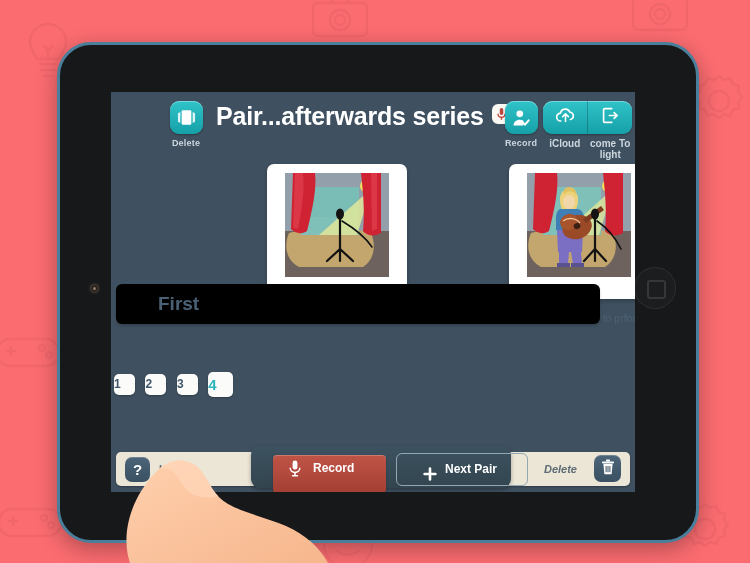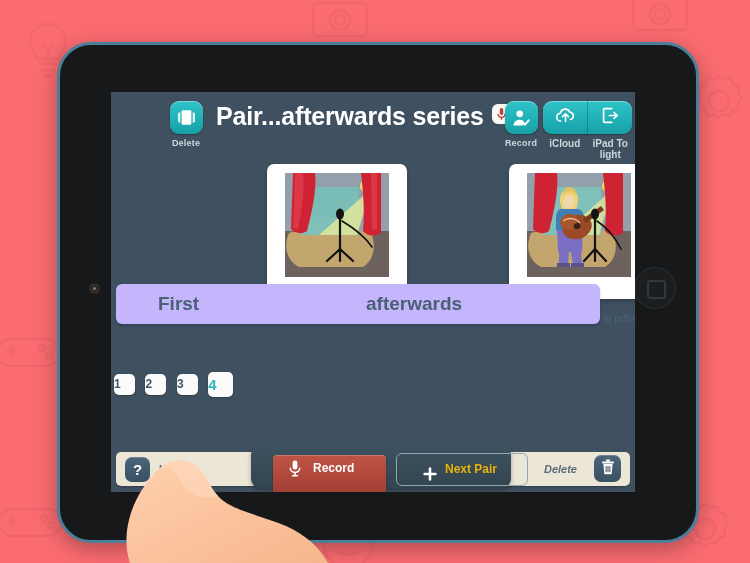--- a/index.html
+++ b/index.html
@@ -93,21 +93,21 @@
   }
   .card .cap{
     position:absolute;left:0;right:0;bottom:-26px;text-align:center;
     color:#4c6275;font-size:10.5px;line-height:13px;white-space:nowrap;
   }
   #card-first{left:156px;}
   #card-after{left:398px;}
 
   #word-bar{
     position:absolute;left:5px;top:120px;width:484px;height:40px;
-    background:#c4b5fd;border-radius:6px;box-shadow:0 2px 3px rgba(0,0,0,.18);
+    background:#000000;border-radius:6px;box-shadow:0 2px 3px rgba(0,0,0,.18);
   }
   .wordlabel{
     position:absolute;top:9px;color:#4a6175;font-size:19px;font-weight:bold;
   }
   #w-first{left:42px;}
   #w-after{left:250px;}
 
   
   #pager{position:absolute;left:0;top:280px;width:100%;text-align:left;}
   .pagebtn{
@@ -143,21 +143,21 @@
   #btn-record{
     position:absolute;left:162px;top:9px;width:113px;height:38px;border-radius:4px;
     background:linear-gradient(#bf5446,#a43f33);
     box-shadow:0 1px 0 rgba(255,255,255,.22) inset,0 1px 2px rgba(0,0,0,.3);
     color:#fff;font-size:12px;font-weight:bold;line-height:27px;
   }
   #btn-record .ic{position:absolute;left:16px;top:5px;}
   #btn-record span.t{position:absolute;left:40px;}
   #btn-nextpair{
     position:absolute;left:285px;top:7px;width:130px;height:31px;border-radius:6px;
-    border:1px solid #93a7b2;color:#eab308;font-size:12px;font-weight:bold;line-height:31px;
+    border:1px solid #93a7b2;color:#ffffff;font-size:12px;font-weight:bold;line-height:31px;
   }
   #btn-nextpair .ic{position:absolute;left:26px;top:8px;}
   #btn-nextpair span.t{position:absolute;left:48px;}
   #lbl-delete{position:absolute;right:58px;top:17px;color:#5c6b74;font-size:11px;font-weight:bold;font-style:italic;}
   #btn-delete{
     position:absolute;right:14px;top:9px;width:27px;height:27px;border-radius:7px;
     background:linear-gradient(#4c6578,#3a5063);
     box-shadow:0 1px 0 rgba(255,255,255,.2) inset;
     display:flex;align-items:center;justify-content:center;
   }
@@ -294,21 +294,21 @@
             <span>
               <svg width="19" height="19" viewBox="0 0 22 22" fill="none" stroke="#ffffff" stroke-width="1.9" stroke-linecap="round" stroke-linejoin="round">
                 <path d="M12.5 3H4.2a1.2 1.2 0 00-1.2 1.2v13.6A1.2 1.2 0 004.2 19h8.3"></path>
                 <path d="M9.6 11h9M15.2 7.6L18.8 11l-3.6 3.4"></path>
               </svg>
             </span>
           </div>
         </div>
         <div class="pairlabels">
           <span>iCloud</span>
-          <span><span>iPad To</span><br><span>light</span></span>
+          <span><span>come To</span><br><span>light</span></span>
         </div>
       </div>
     </div>
 
     <div id="pair-stage">
 
       <div class="card" id="card-first">
         <div class="thumb">
           <svg width="104" height="104" viewBox="0 0 104 104">
             <rect width="104" height="104" fill="#8f9aa3"></rect>
@@ -367,21 +367,20 @@
               <path d="M70 48c9 6 18 16 24 28" stroke-width="1.6"></path>
             </g>
             <ellipse cx="68" cy="41" rx="4" ry="5.5" fill="#141414"></ellipse>
           </svg>
         </div>
         <div class="cap">the singer goes up to prform</div>
       </div>
 
       <div id="word-bar">
         <div class="wordlabel" id="w-first">First</div>
-        <div class="wordlabel" id="w-after">afterwards</div>
       </div>
     </div>
 
     <div id="pager">
       <span class="pagebtn">1</span>
       <span class="pagebtn">2</span>
       <span class="pagebtn">3</span>
       <span class="pagebtn active">4</span>
     </div>
 

